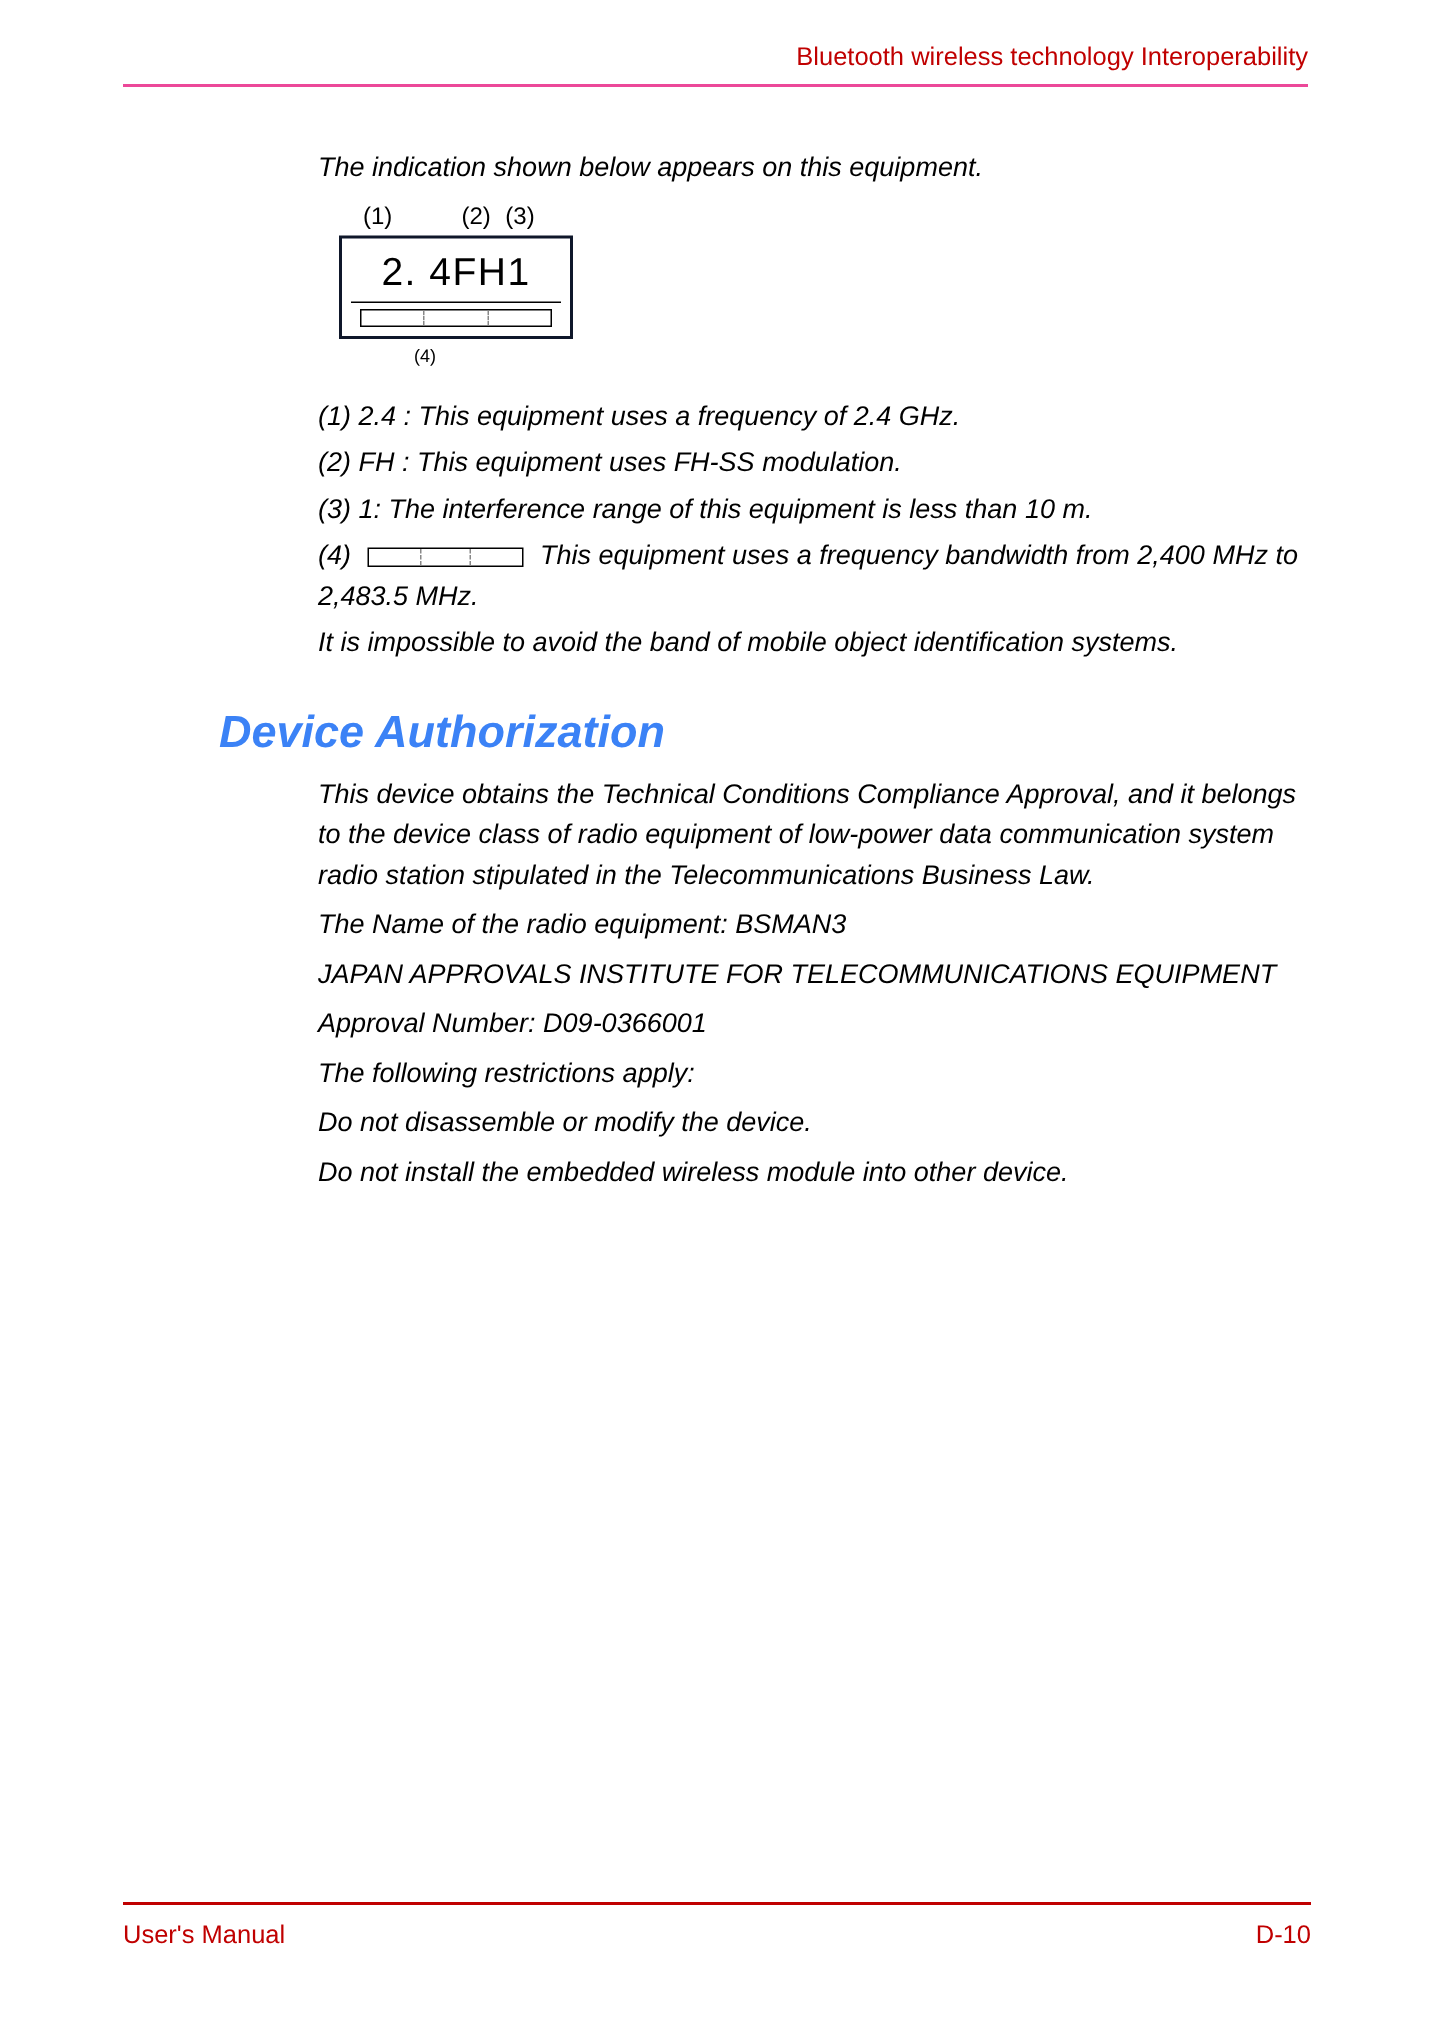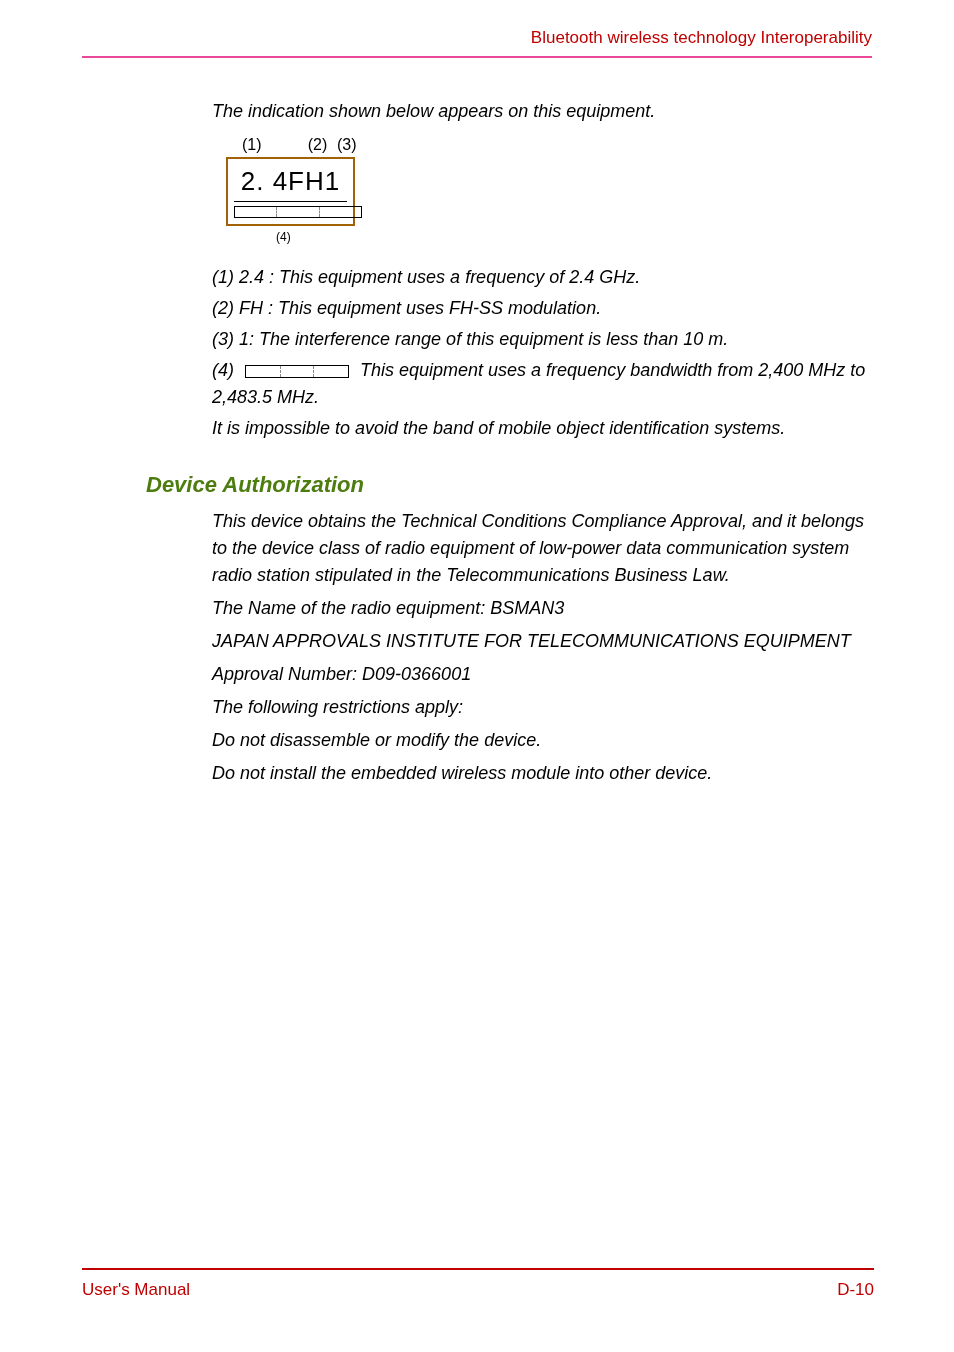--- a/index.html
+++ b/index.html
@@ -48,22 +48,22 @@
       color: #000;
       padding-left: 16px;
     }
     .label-row-top span {
       display: inline-block;
     }
     .l1 { width: 56px; }
     .l2 { width: 30px; text-align: center;}
     .l3 { width: 20px; }
     .label-box {
-      border: 2px solid #a16207;
-      width: 129px;
+      border: 2px solid #0f172a;
+      width: 156px;
       padding: 3px 6px 6px 6px;
     }
     .label-main-text {
       font-size: 26px;
       font-family: Arial, sans-serif;
       text-align: center;
       letter-spacing: 1px;
       border-bottom: 1px solid #000;
       padding-bottom: 0px;
       margin-bottom: 4px;
@@ -102,22 +102,22 @@
       top: 0; bottom: 0; left: 33%;
       border-left: 1px dashed #888;
     }
     .inline-bar::after {
       content: "";
       position: absolute;
       top: 0; bottom: 0; left: 66%;
       border-left: 1px dashed #888;
     }
     .section-heading {
-      color: #4d7c0f;
-      font-size: 22px;
+      color: #3b82f6;
+      font-size: 30px;
       font-weight: bold;
       margin: 30px 0 10px 64px;
       font-style: italic;
     }
     .section-body p {
       margin-bottom: 6px;
     }
     .footer {
       position: absolute;
       bottom: 52px;

